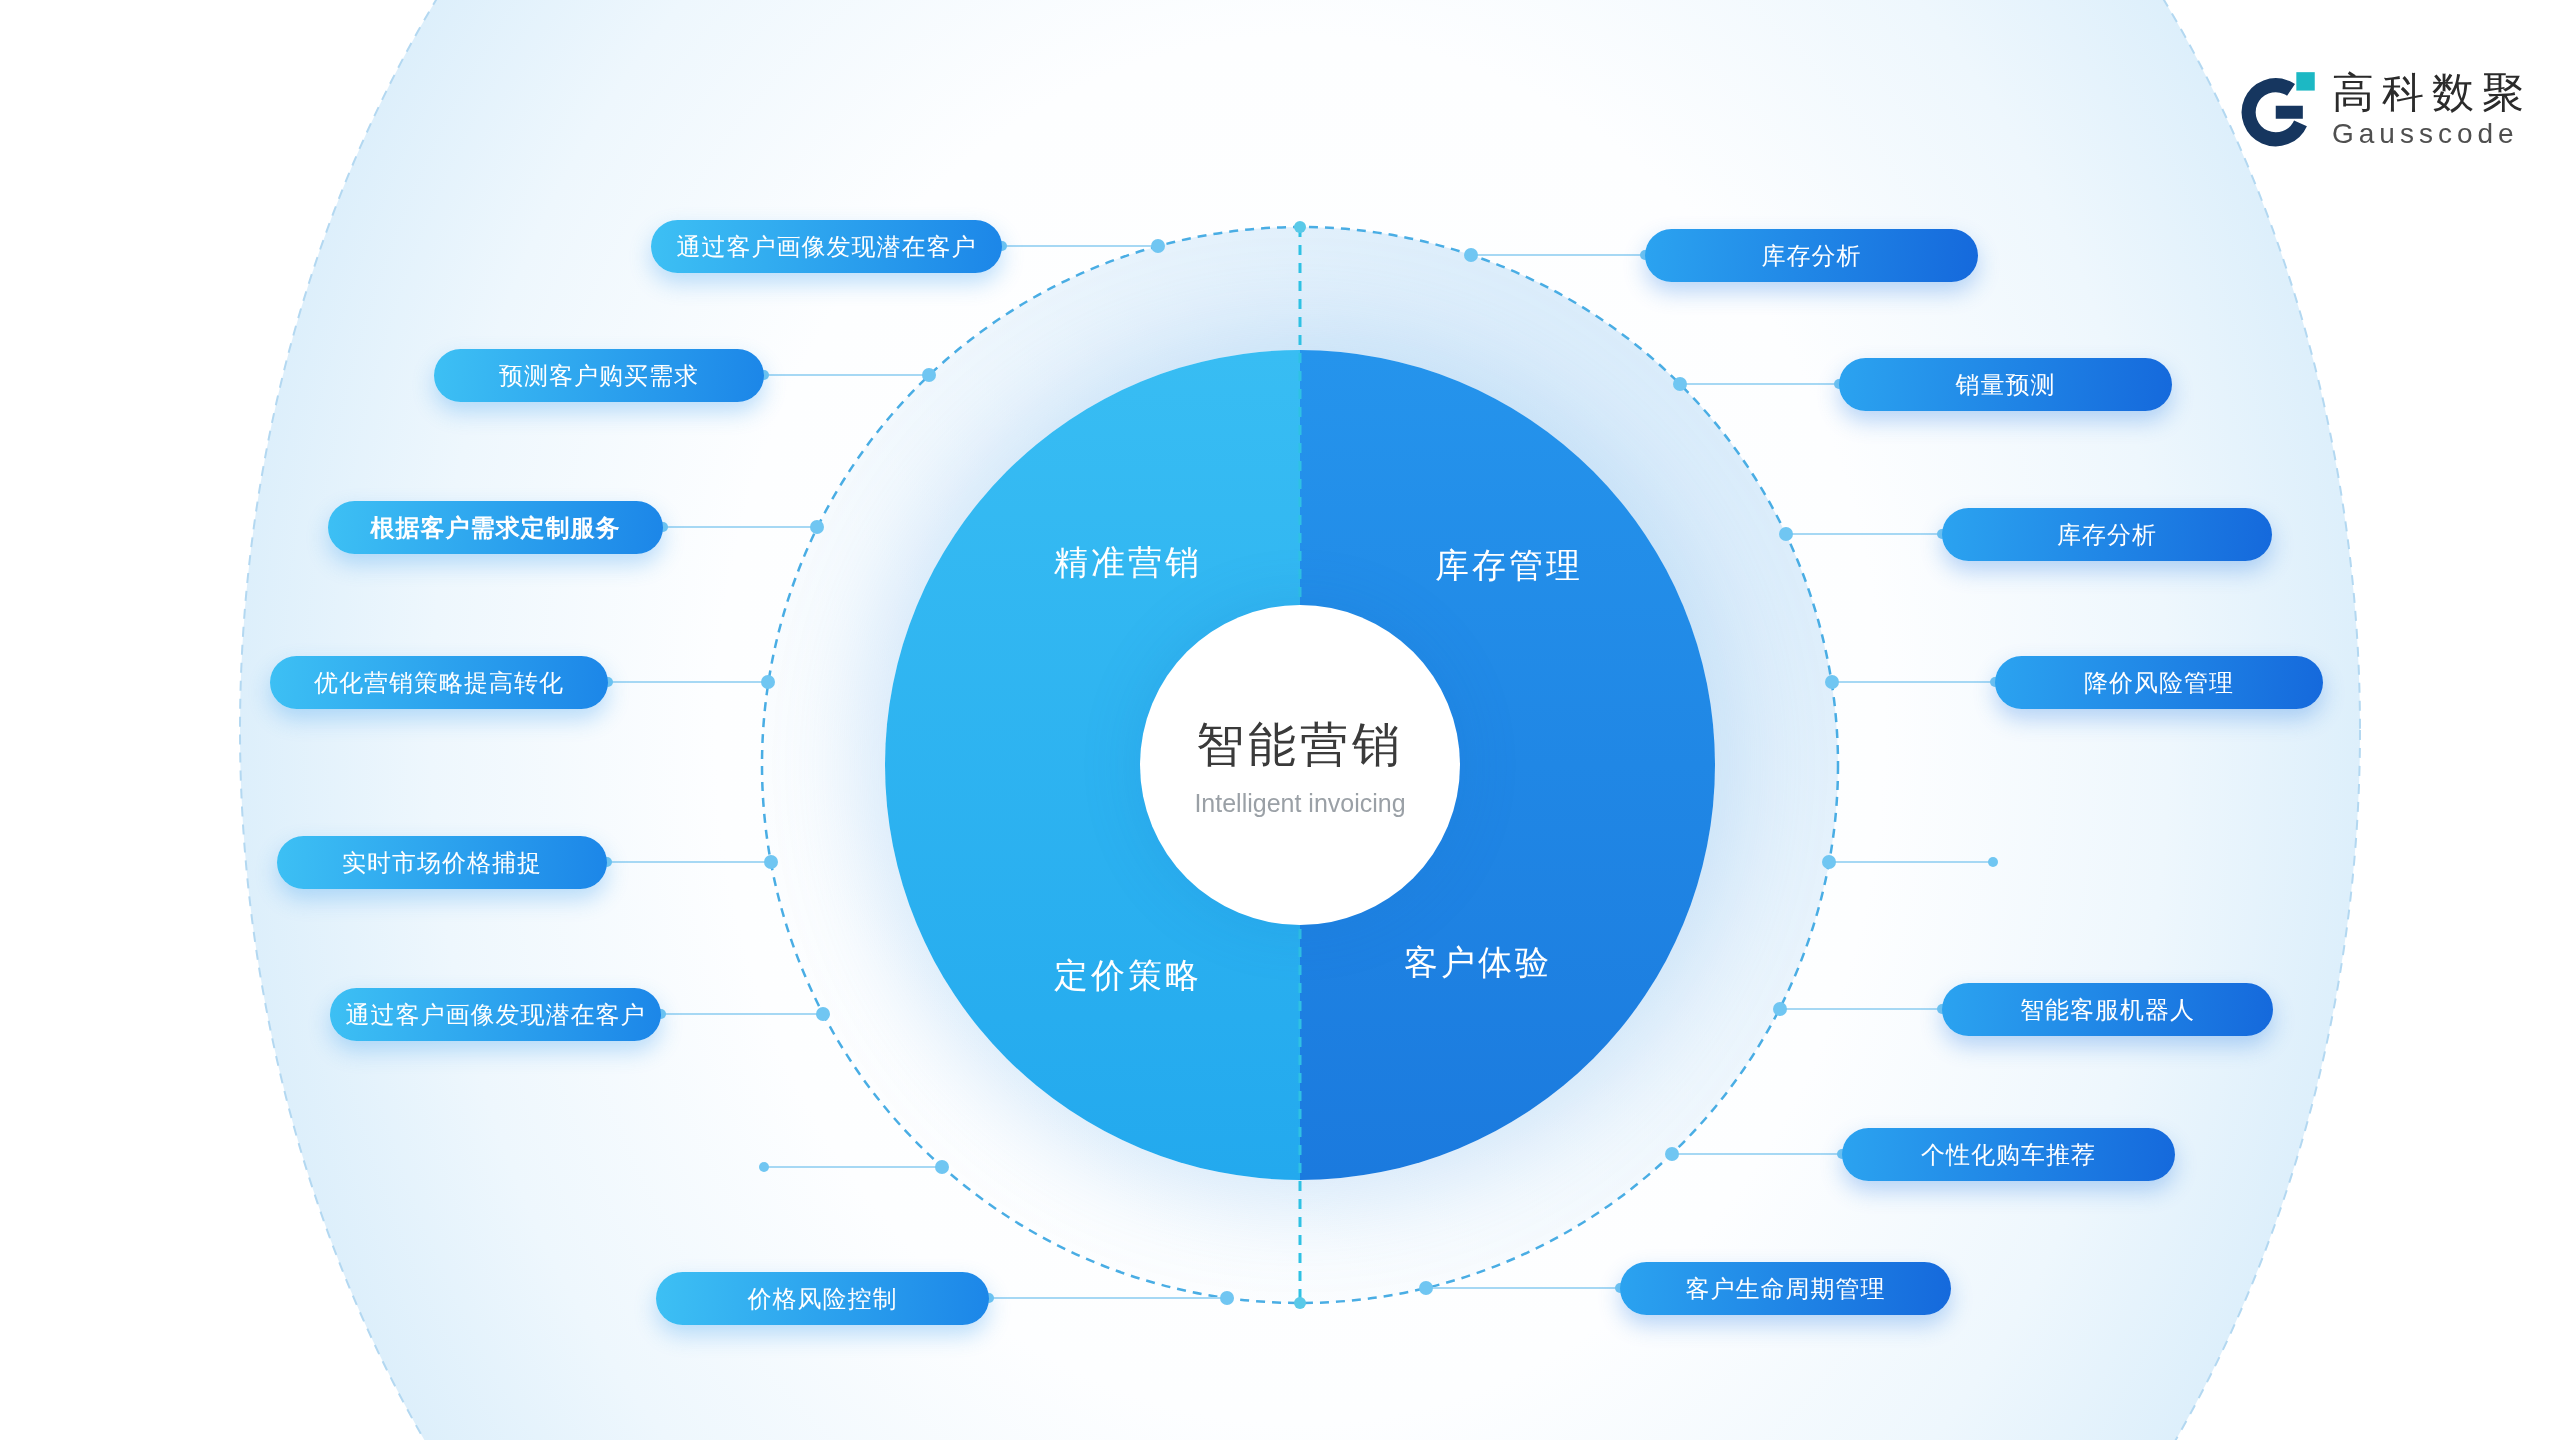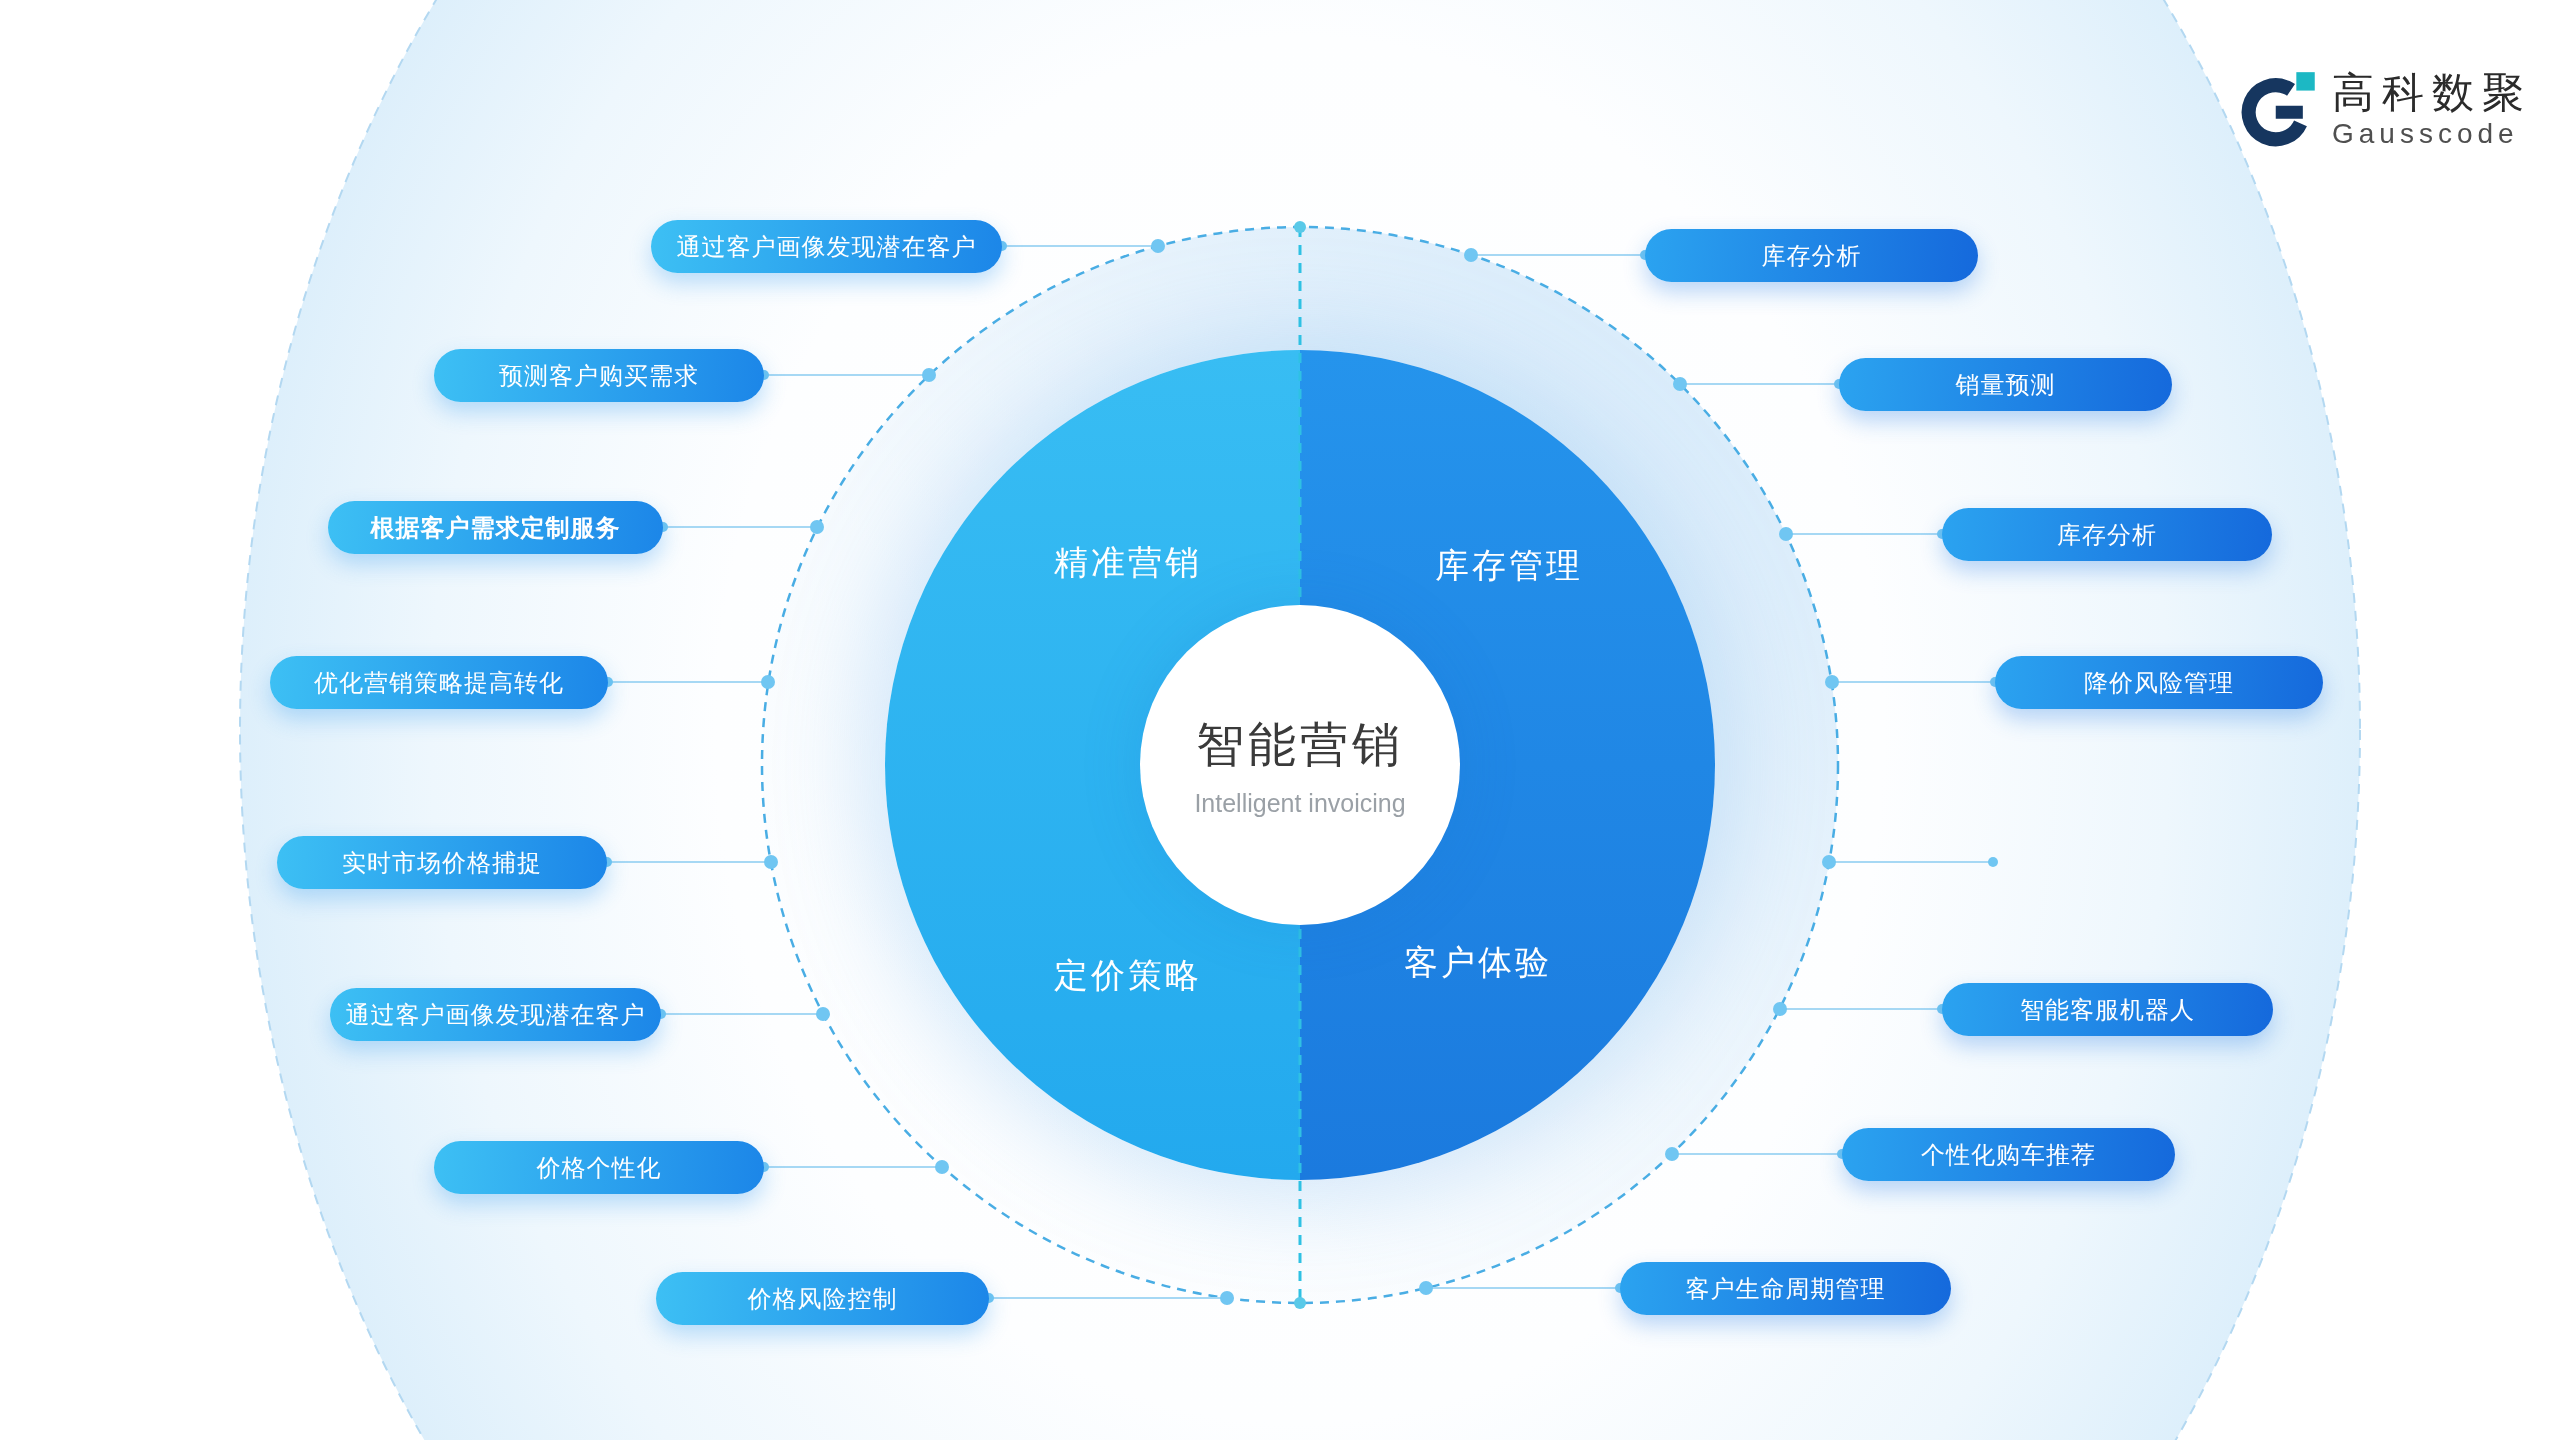--- a/index.html
+++ b/index.html
@@ -252,21 +252,20 @@
     <div class="center-title">智能营销</div>
     <div class="center-sub">Intelligent invoicing</div>
   </div>
 
   <div class="pill pill-left" style="left:651px; top:220px; width:351px;">通过客户画像发现潜在客户</div>
   <div class="pill pill-left" style="left:434px; top:349px; width:330px;">预测客户购买需求</div>
   <div class="pill pill-left" style="left:328px; top:501px; width:335px;font-weight:bold;">根据客户需求定制服务</div>
   <div class="pill pill-left" style="left:270px; top:656px; width:338px;">优化营销策略提高转化</div>
   <div class="pill pill-left" style="left:277px; top:836px; width:330px;">实时市场价格捕捉</div>
   <div class="pill pill-left" style="left:330px; top:988px; width:331px;">通过客户画像发现潜在客户</div>
-  <div class="pill pill-left" style="left:434px; top:1141px; width:330px;">价格个性化</div>
   <div class="pill pill-left" style="left:656px; top:1272px; width:333px;">价格风险控制</div>
 
   <div class="pill pill-right" style="left:1645px; top:229px; width:333px;">库存分析</div>
   <div class="pill pill-right" style="left:1839px; top:358px; width:333px;">销量预测</div>
   <div class="pill pill-right" style="left:1942px; top:508px; width:330px;">库存分析</div>
   <div class="pill pill-right" style="left:1995px; top:656px; width:328px;">降价风险管理</div>
   <div class="pill pill-right" style="left:1942px; top:983px; width:331px;">智能客服机器人</div>
   <div class="pill pill-right" style="left:1842px; top:1128px; width:333px;">个性化购车推荐</div>
   <div class="pill pill-right" style="left:1620px; top:1262px; width:331px;">客户生命周期管理</div>
 

